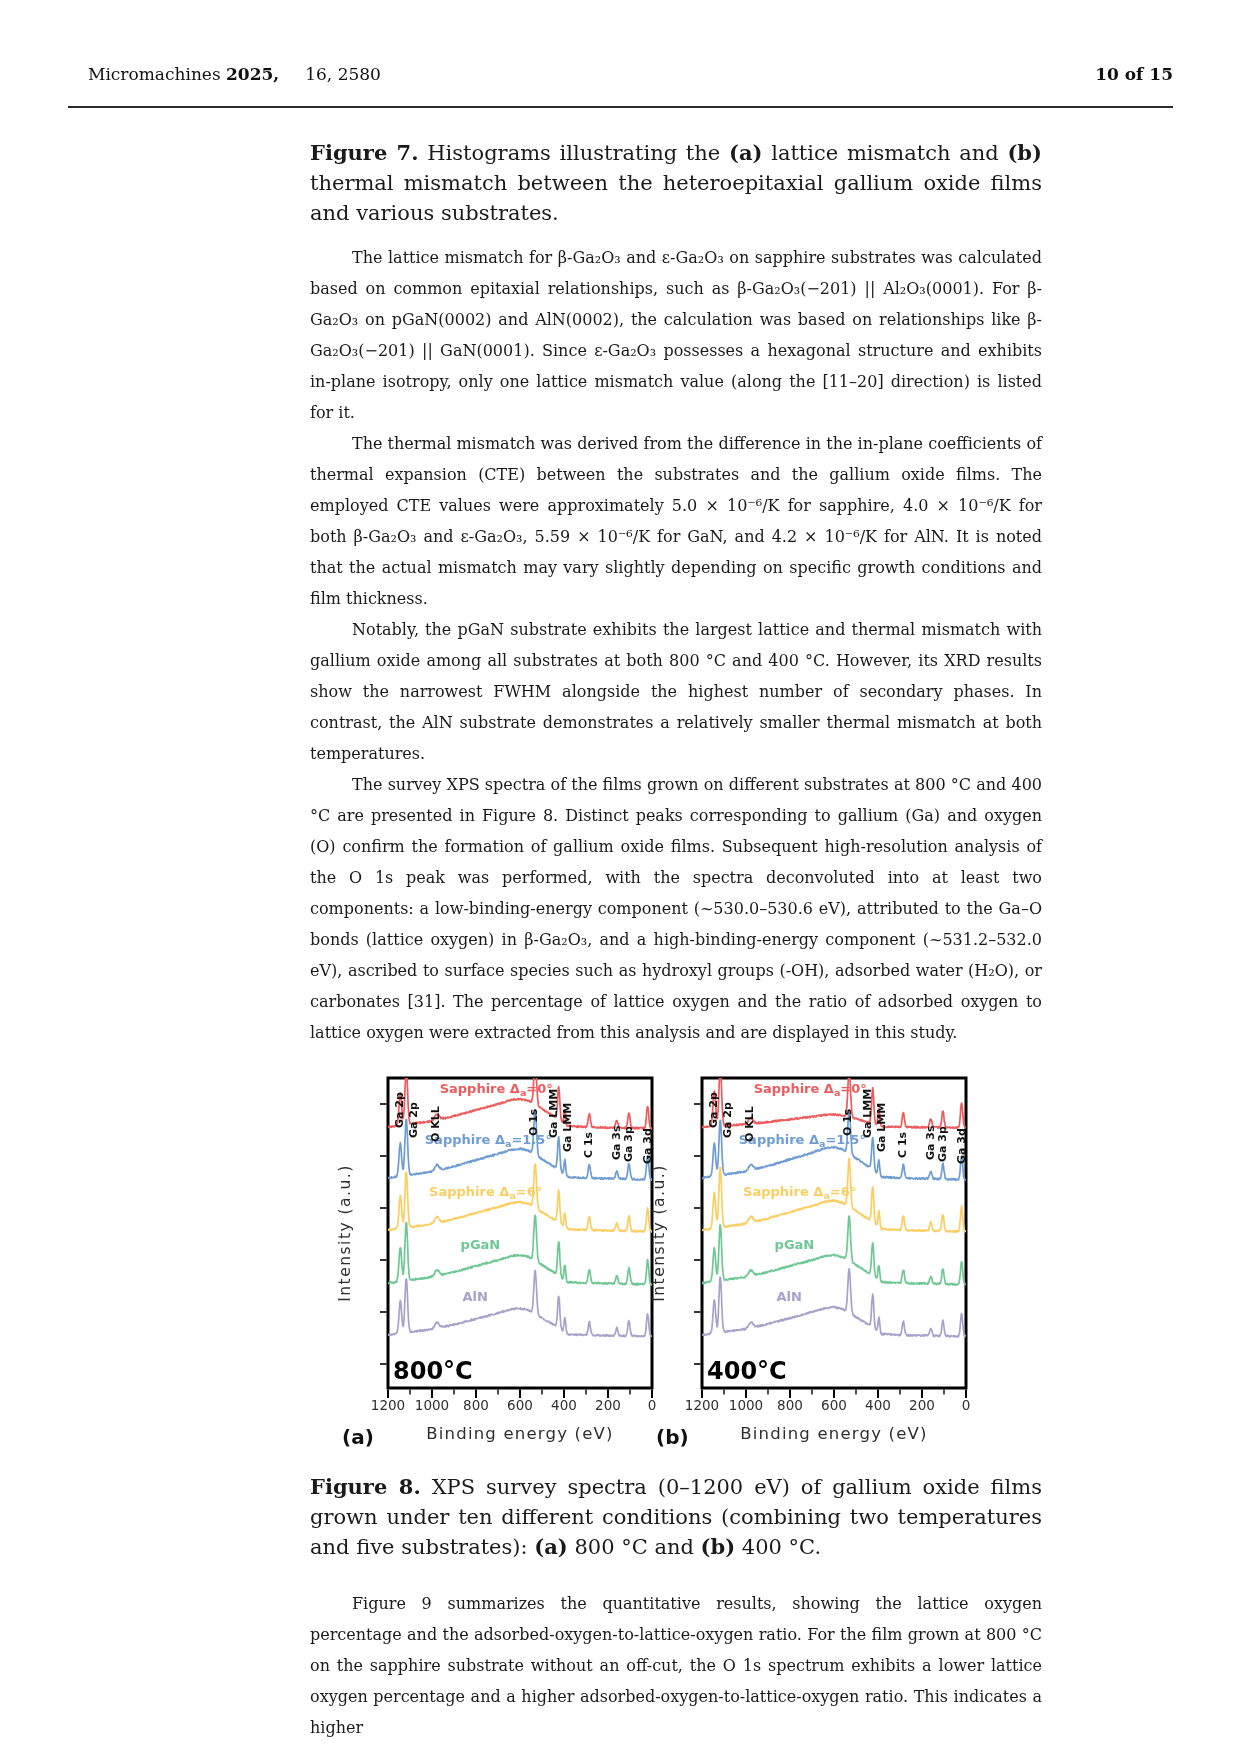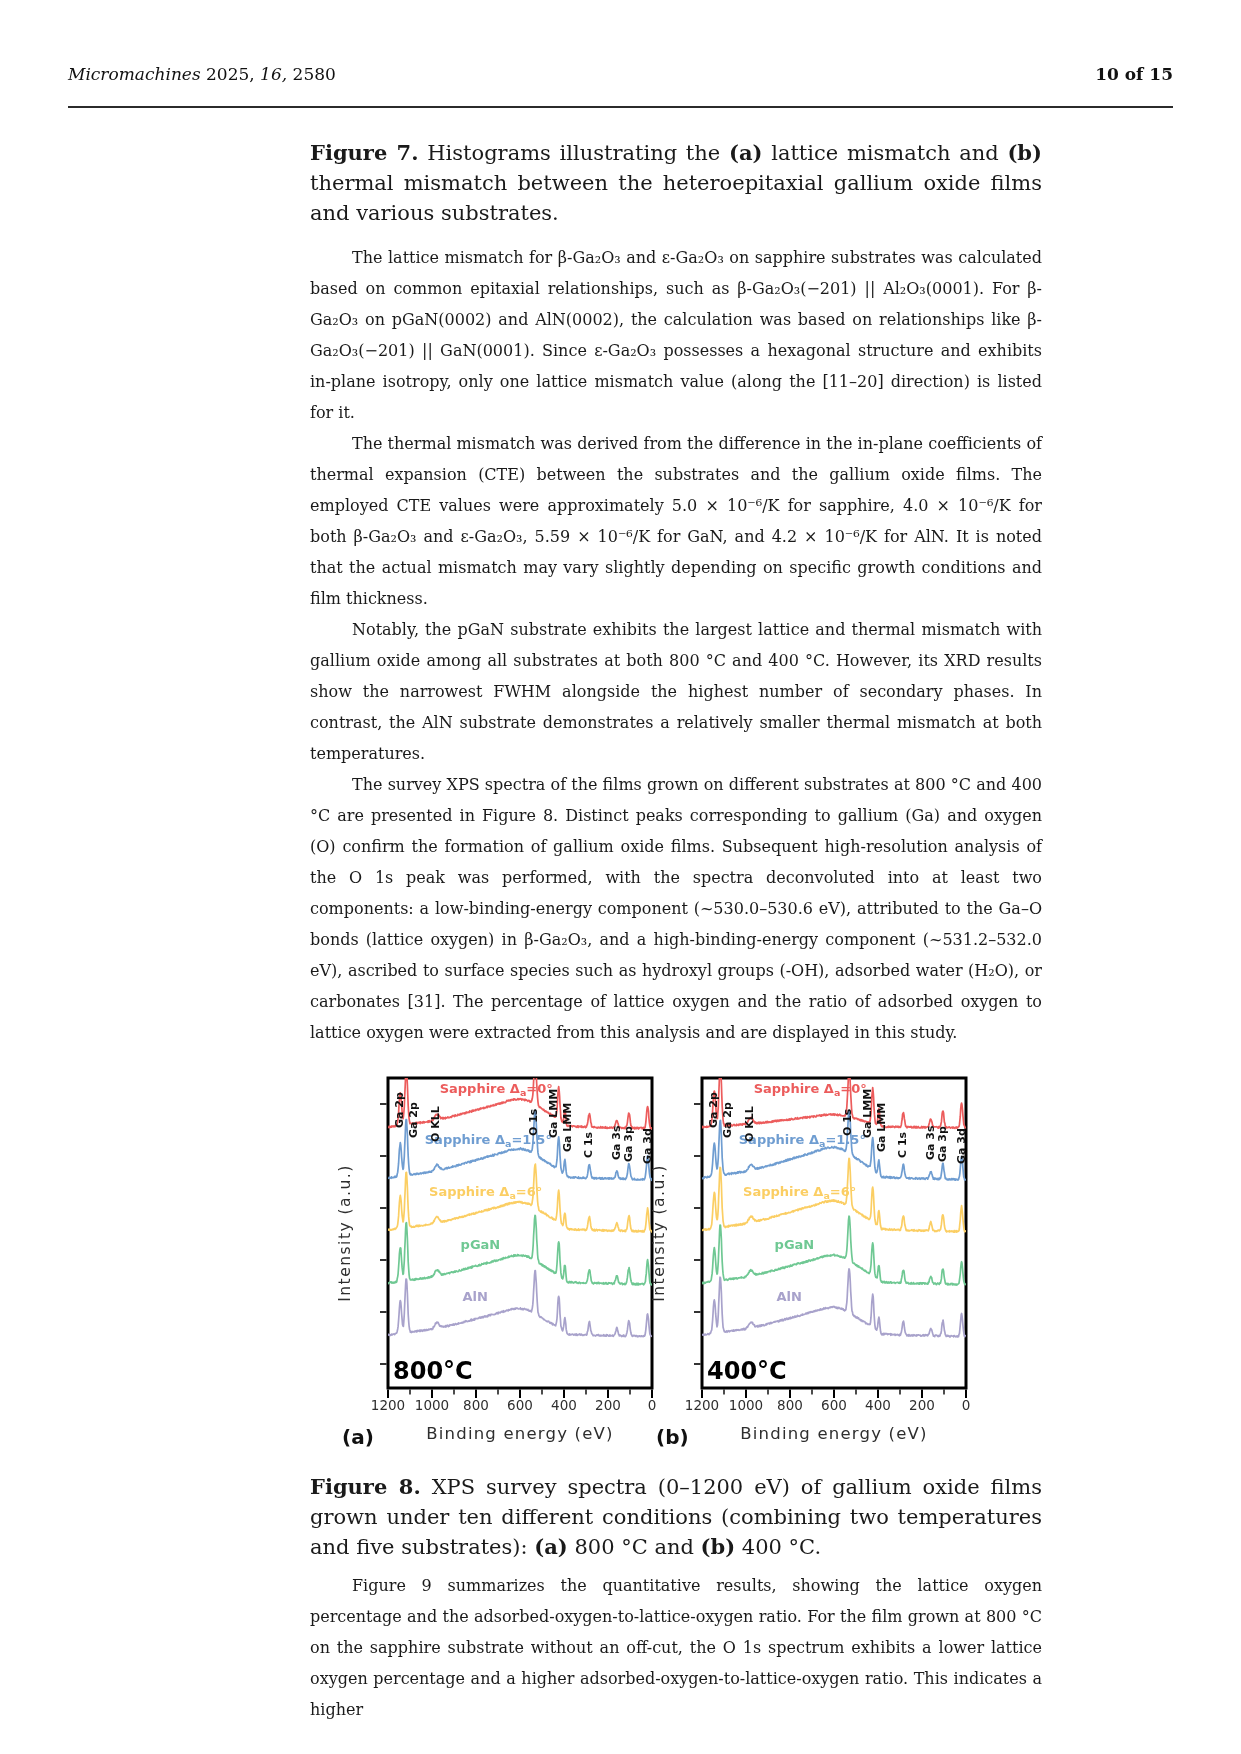--- a/index.html
+++ b/index.html
@@ -1,32 +1,32 @@
 <!DOCTYPE html>
 <html><head>
 <meta charset="utf-8">
 <style>
   html,body{margin:0;padding:0;}
   body{width:1241px;height:1754px;background:#ffffff;position:relative;overflow:hidden;
        font-family:"DejaVu Serif", serif;color:#1a1a1a;}
   .header{position:absolute;left:68px;top:64px;width:1105px;font-size:17px;color:#111;}
   .header .left{float:left;}
   .header .right{float:right;font-weight:bold;}
-  .header .it{font-style:italic;}
-  .header .bd{font-weight:normal;}
+  .header .it{margin-left:20px;}
+  .header .bd{font-weight:bold;}
   .rule{position:absolute;left:68px;top:106px;width:1105px;height:2px;background:#2b2b2b;}
   .content{position:absolute;left:310px;top:138px;width:732px;}
   .caption{font-size:21px;line-height:30px;margin:0 0 14px 0;text-align:justify;}
   .caption b{font-weight:bold;}
   .para{font-size:16px;line-height:31px;text-align:justify;text-indent:42px;margin:0;}
   .figwrap{position:relative;height:398px;margin:20px 0 6px 0;}
   .figwrap svg{position:absolute;top:0;}
   svg[data-name="xps-panel-a"]{left:20px;}
   svg[data-name="xps-panel-b"]{left:334px;}
-  .cap8{margin-top:6px;margin-bottom:8px;}
+  .cap8{margin-top:6px;margin-bottom:26px;}
 </style>
 </head>
 <body data-name="page">
 
 <div class="header" data-name="header">
   <div class="left" data-name="header-journal"><span class="it" data-name="journal-name">Micromachines </span><span class="bd" data-name="journal-year">2025, </span><span class="it" data-name="journal-volume">16, </span><span data-name="journal-article">2580</span></div>
   <div class="right" data-name="header-page-info">10 of 15</div>
 </div>
 <div class="rule" data-name="header-rule"></div>
 

